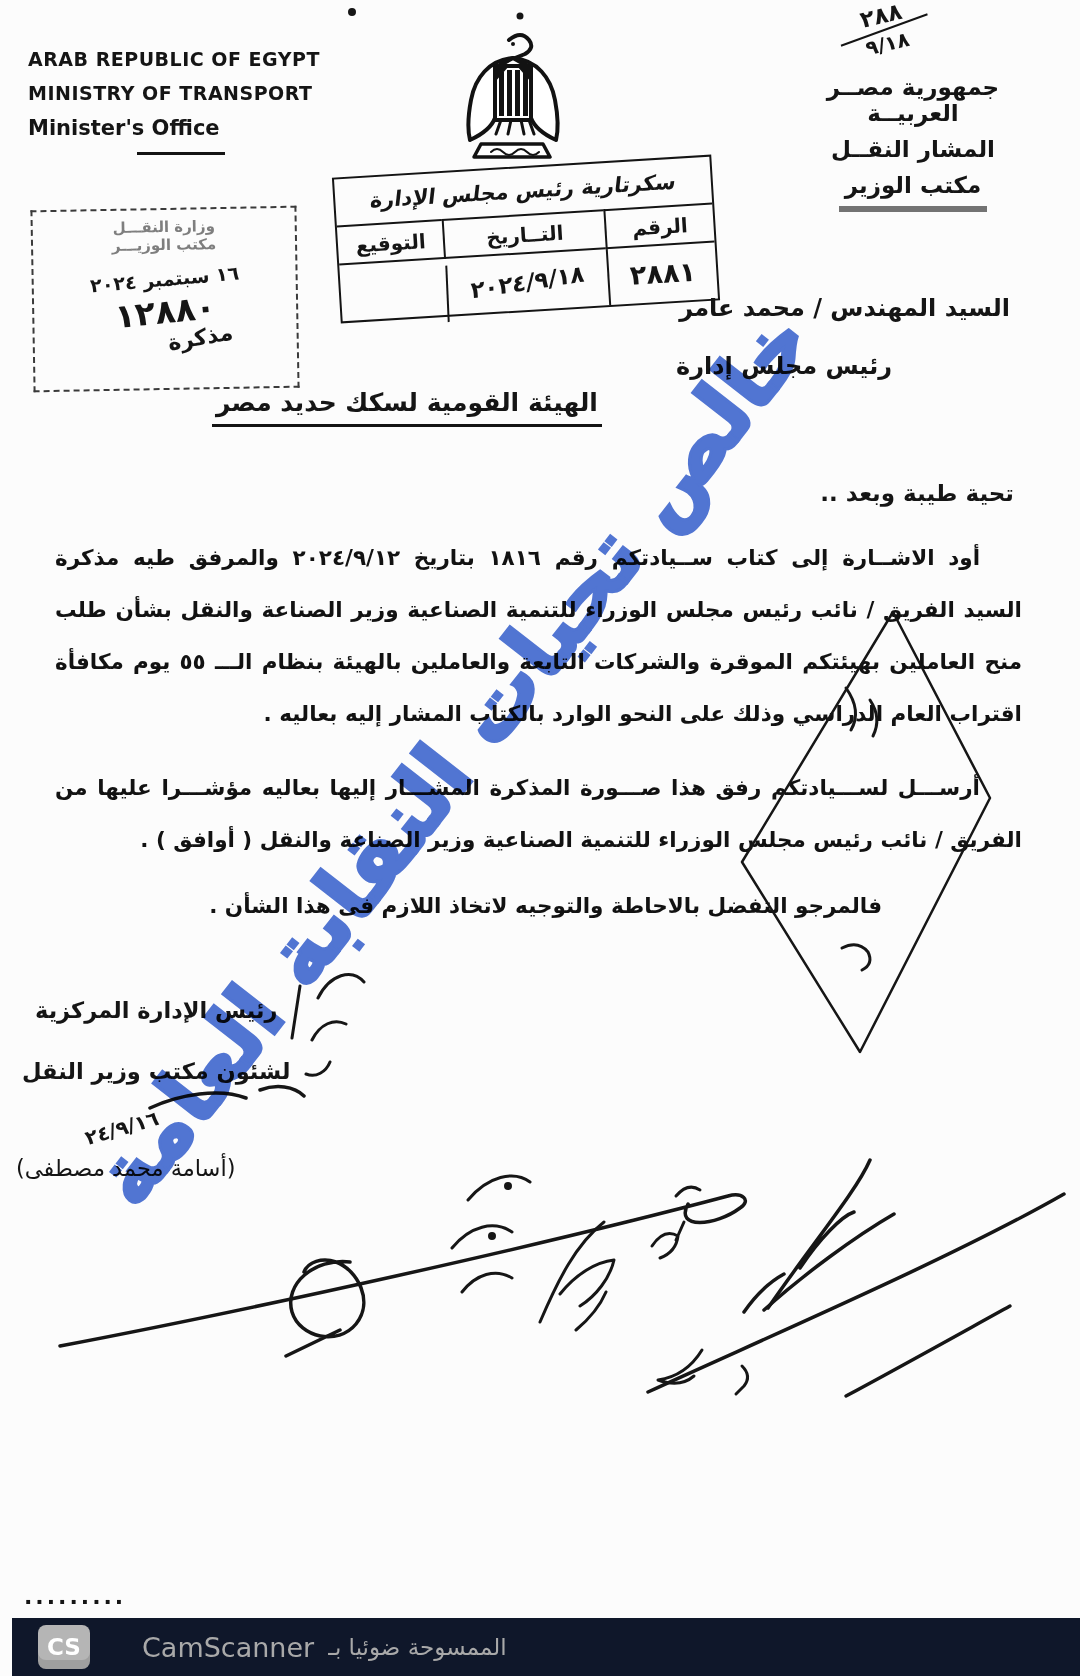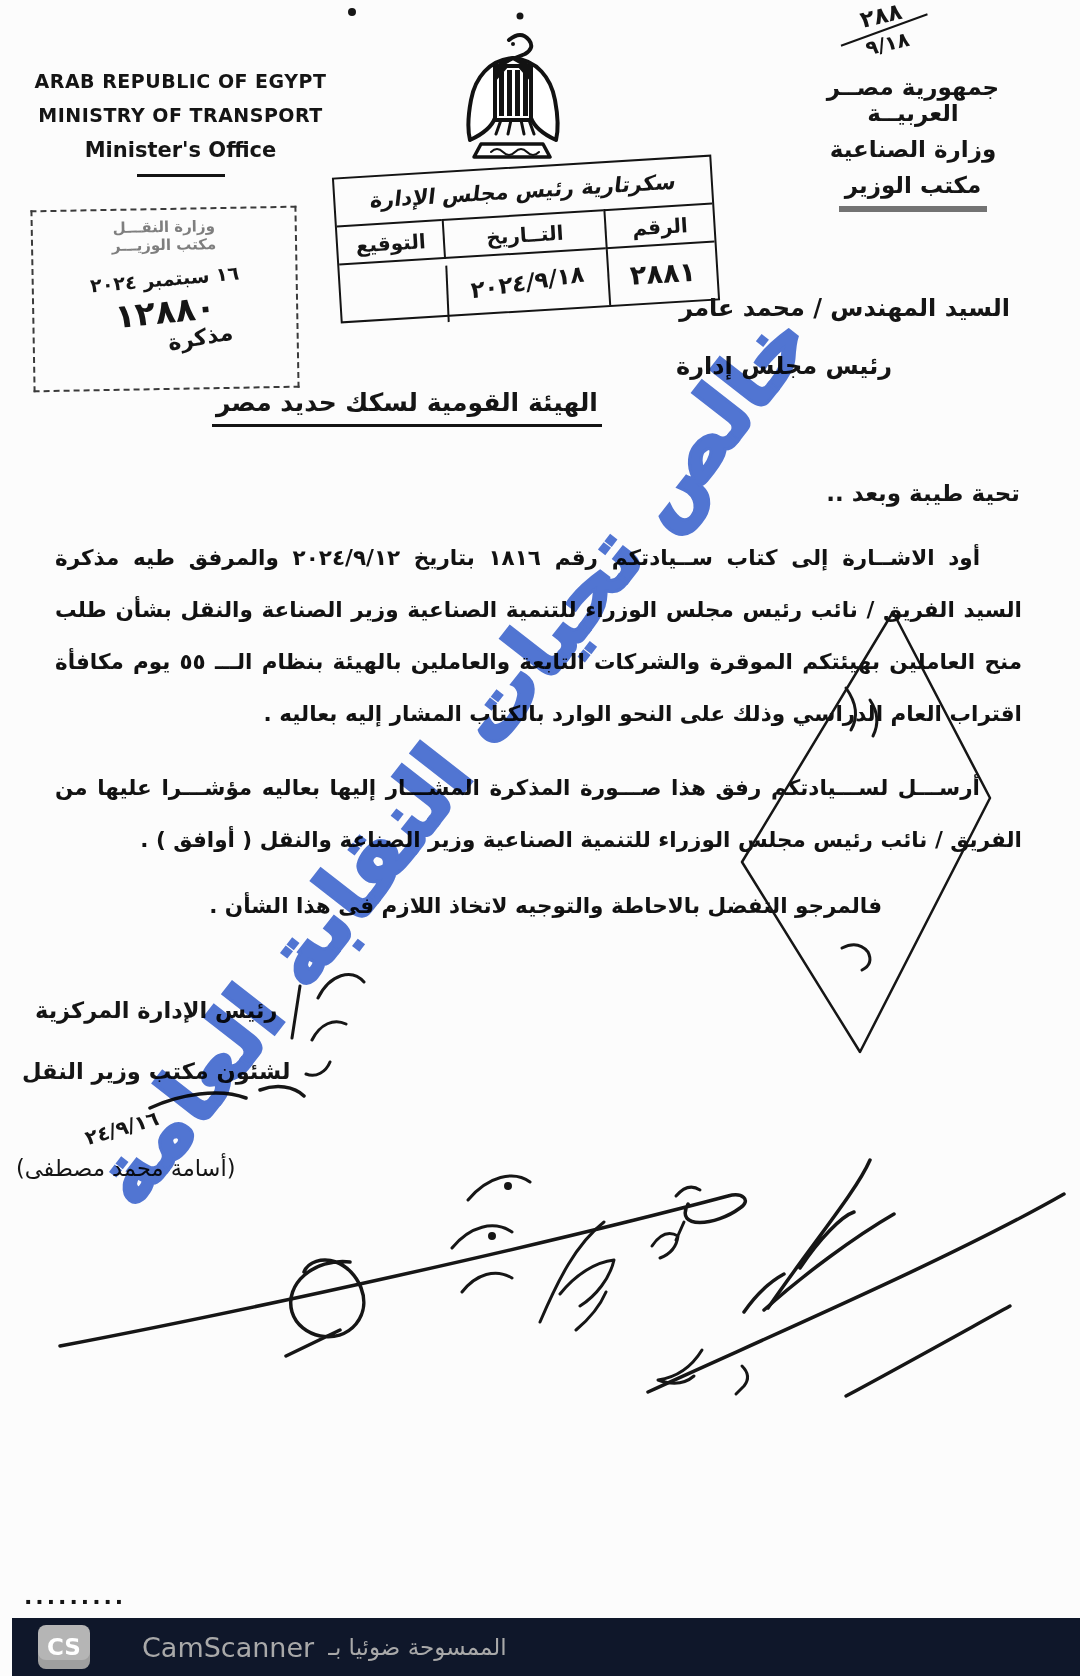--- a/index.html
+++ b/index.html
@@ -1,21 +1,21 @@
 <!DOCTYPE html>
 <html lang="ar"><head>
 <meta charset="utf-8">
 <style>
   html,body{margin:0;padding:0;background:#8a8a8a;}
   .page{position:relative;width:1080px;height:1676px;margin:0 auto;background:#fcfcfc;
         font-family:"DejaVu Sans",sans-serif;color:#151515;overflow:hidden;}
   .abs{position:absolute;}
 
   
-  .en-head{left:28px;top:70px;width:305px;text-align:center;}
+  .en-head{left:28px;top:48px;width:305px;text-align:left;}
   .en-head .l1{font-size:19px;font-weight:bold;letter-spacing:.5px;}
   .en-head .l2{font-size:19px;font-weight:bold;margin-top:12px;letter-spacing:.5px;}
   .en-head .l3{font-size:21px;font-weight:bold;margin-top:12px;}
   .en-rule{width:88px;height:3px;background:#141414;margin:12px auto 0;}
 
   
   .ar-head{right:42px;top:64px;width:250px;text-align:center;direction:rtl;font-weight:bold;}
   .ar-head .l{font-size:23px;margin-top:10px;}
   .ar-underline{display:inline-block;border-bottom:6px solid #737373;padding:0 6px 8px;}
 
@@ -46,21 +46,21 @@
   .ostamp .faint{color:#555;opacity:.75;font-size:15px;letter-spacing:4px;font-weight:bold;}
   .ostamp .hdate{font-size:19px;font-weight:bold;transform:rotate(-4deg);margin-top:14px;}
   .ostamp .hnum{font-size:33px;font-weight:bold;letter-spacing:9px;transform:rotate(-5deg);margin-top:2px;}
   .ostamp .hnote{font-size:22px;font-weight:bold;transform:rotate(-9deg);margin-top:0;padding-left:70px;}
 
   
   .addr1{right:70px;top:294px;font-size:24px;font-weight:bold;direction:rtl;}
   .addr2{right:188px;top:352px;font-size:24px;font-weight:bold;direction:rtl;}
   .addr3{left:212px;top:388px;font-size:25px;font-weight:bold;direction:rtl;
          border-bottom:3px solid #141414;padding:0 4px 7px;}
-  .greet{right:60px;top:480px;font-size:23px;font-weight:bold;direction:rtl;margin-left:8px;}
+  .greet{right:66px;top:480px;font-size:23px;font-weight:bold;direction:rtl;margin-left:8px;}
 
   
   .body-text{position:absolute;left:55px;top:532px;width:967px;direction:rtl;
              font-size:21.5px;font-weight:bold;color:#121212;}
   .jl{line-height:52px;height:52px;text-align:justify;text-align-last:justify;overflow:hidden;}
   .rl{line-height:52px;height:52px;text-align:right;}
   .ind{padding-right:42px;}
   .p2{margin-top:22px;}
   .p3{margin-top:14px;padding-right:140px;}
   .closing{margin-top:2px;padding-right:262px;font-size:23px;}
@@ -118,21 +118,21 @@
         <polygon points="86,40 72,40 86,56"></polygon>
       </g>
       <path d="M56 94 l-5 14 M66 94 l-3 14 M76 94 l3 14 M84 94 l5 14" stroke-width="3"></path>
       <path d="M36 118 h62 l7 13 h-76 z" fill="#ffffff" stroke-width="3.5"></path>
       <path d="M46 126 q6 -6 12 0 q6 6 12 0 q6 -6 12 0 q6 6 12 0" stroke-width="2"></path>
     </g>
   </svg>
 
   <div class="abs ar-head">
     <div class="l">جمهورية مصــر العربيــة</div>
-    <div class="l">وزارة الصناعية</div>
+    <div class="l">المشار النقــل</div>
     <div class="l"><span class="ar-underline">مكتب الوزير</span></div>
   </div>
 
   <div class="abs corner-ref">
     <div class="t">٢٨٨</div>
     <div class="line"></div>
     <div class="d">٩/١٨</div>
   </div>
 
   <div class="abs stamp">

